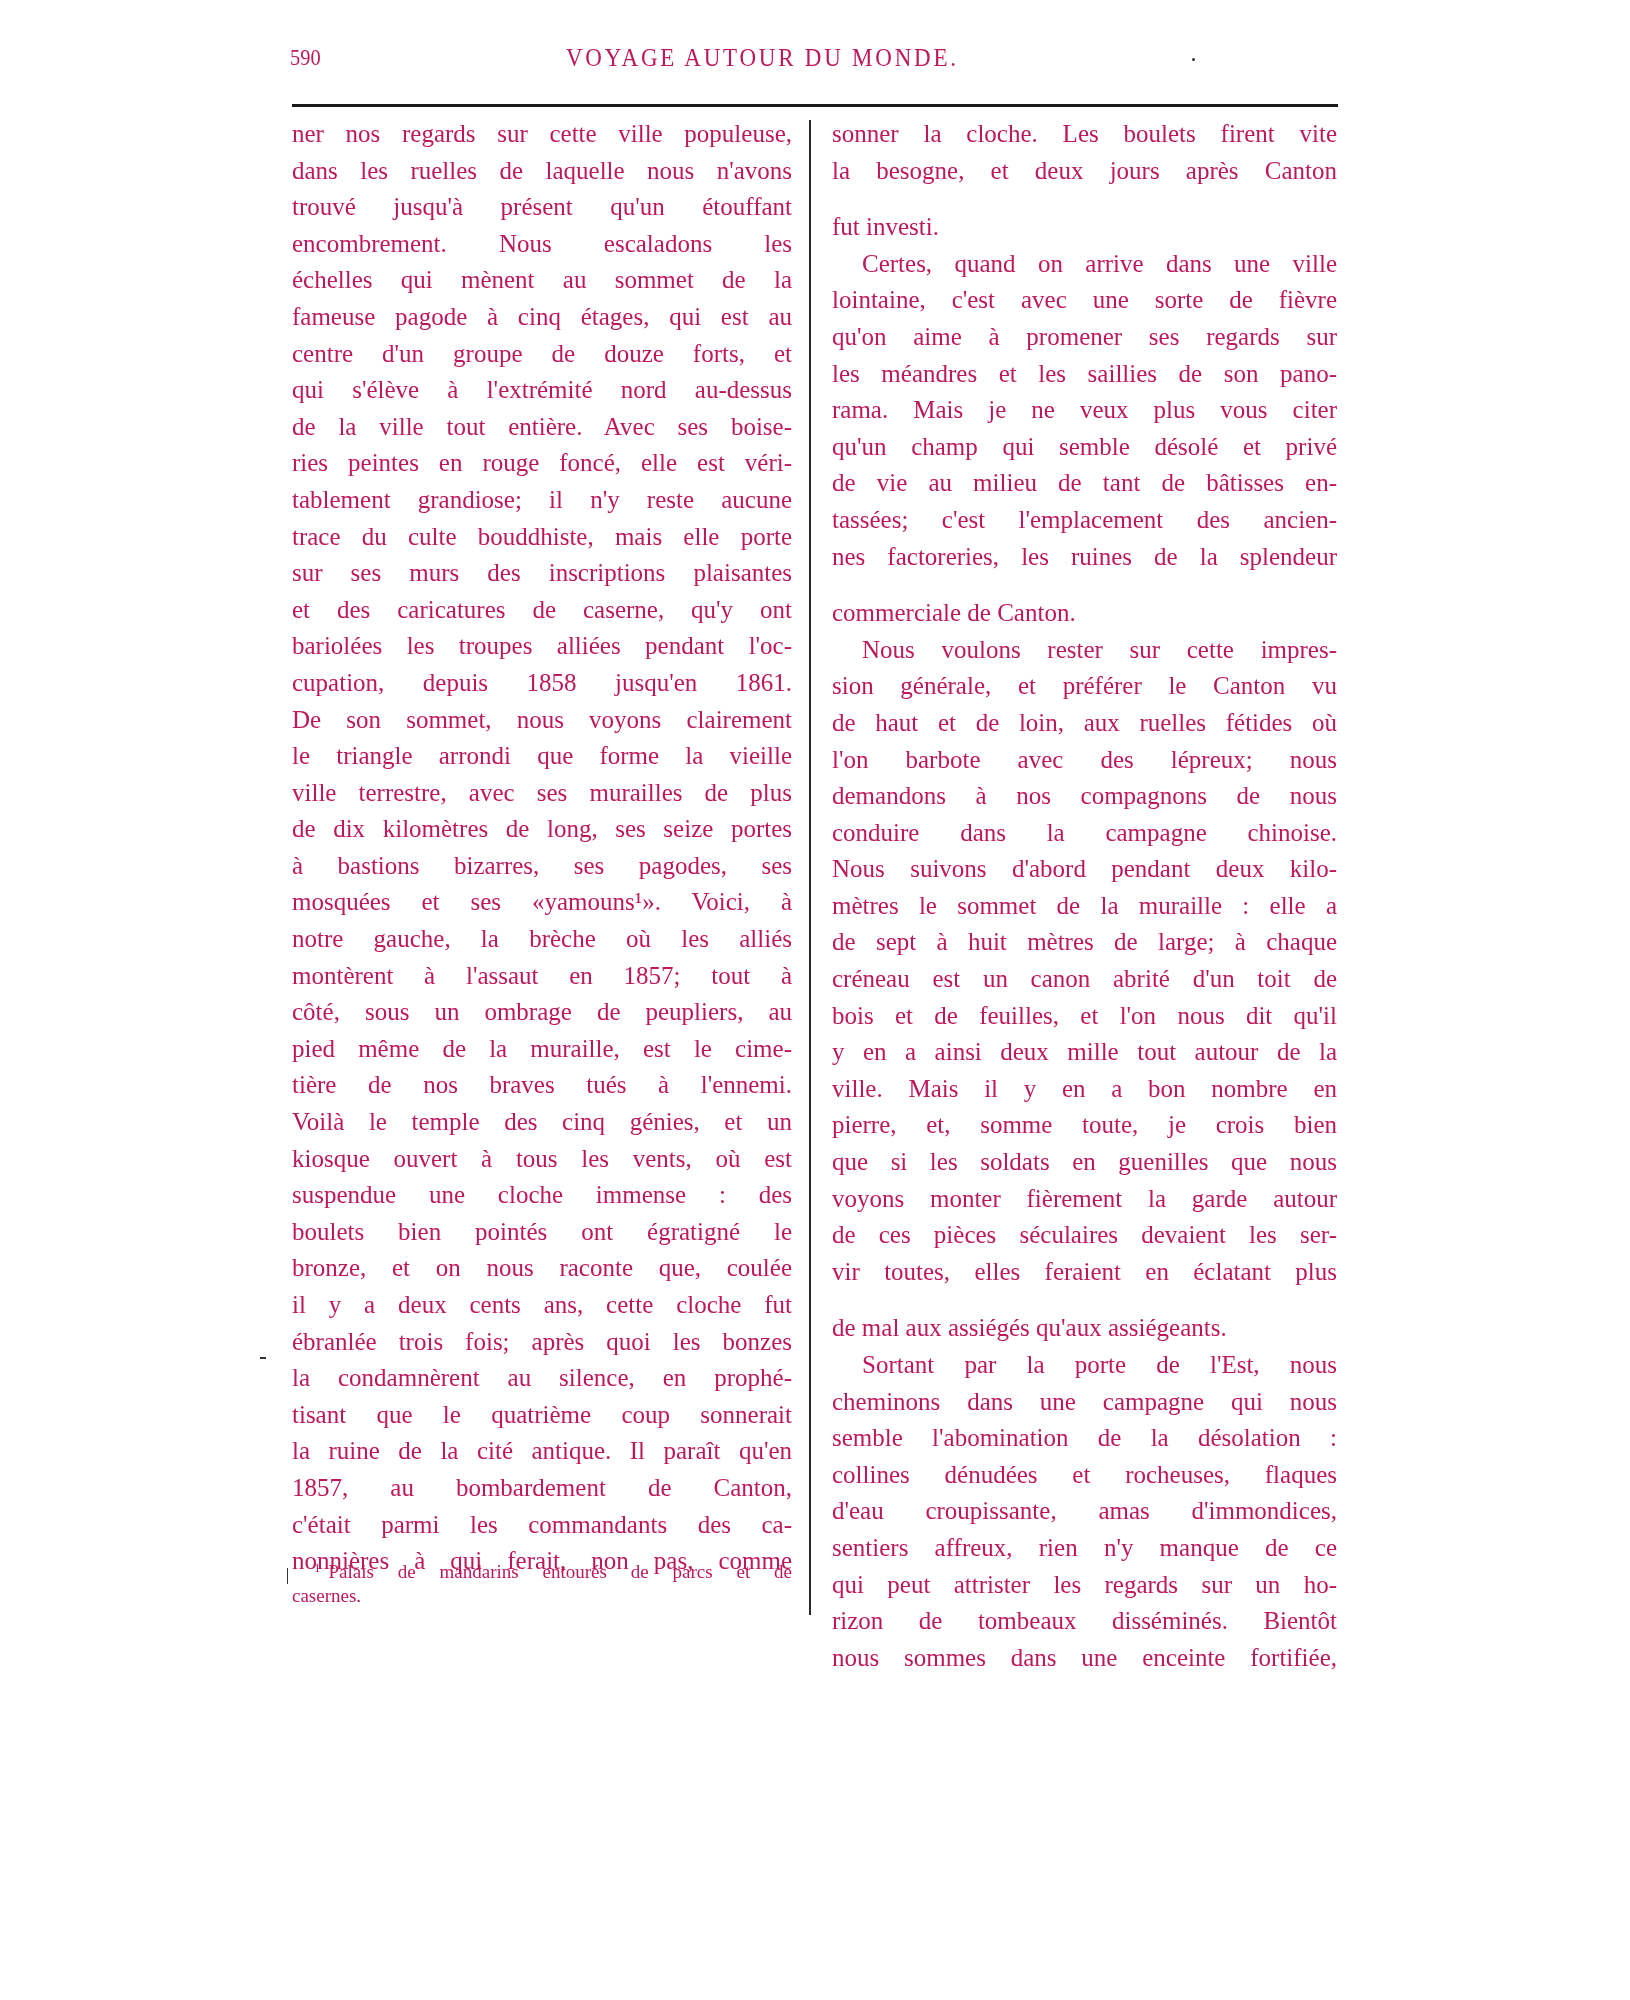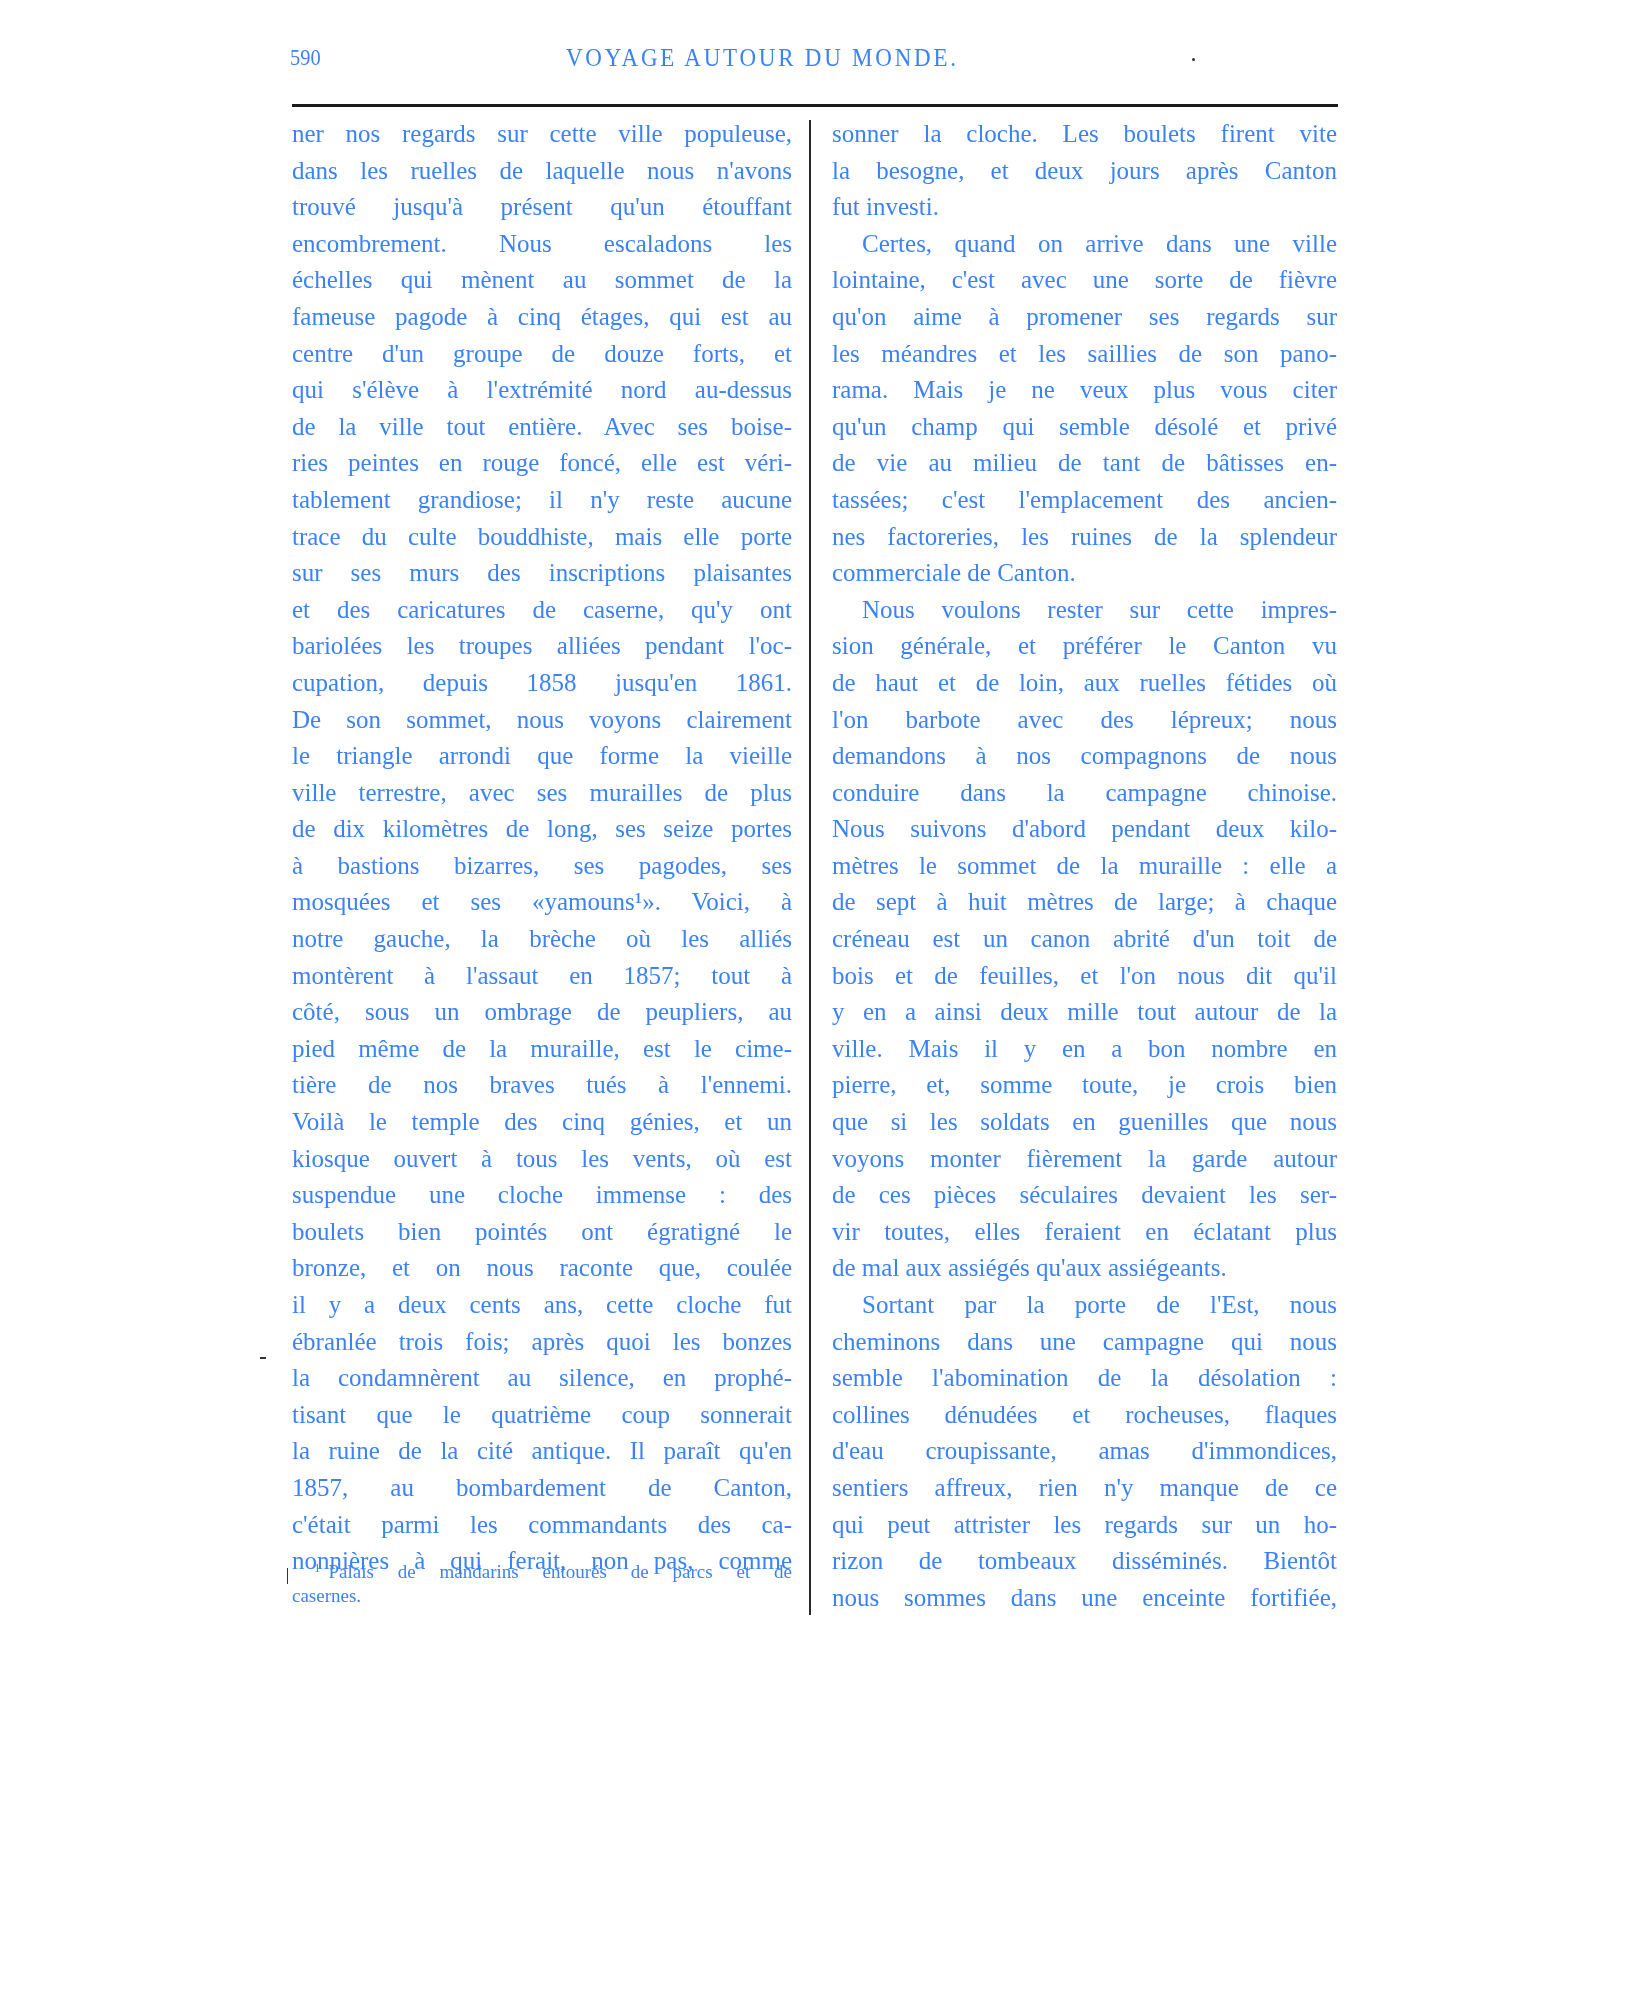--- a/index.html
+++ b/index.html
@@ -1,26 +1,26 @@
 <!DOCTYPE html>
 <html><head>
 <meta charset="utf-8">
 <style>
   html, body { margin: 0; padding: 0; background: #ffffff; }
   body { width: 1630px; height: 2000px; position: relative; overflow: hidden; }
-  .page { position: absolute; left: 0; top: 0; width: 1630px; height: 2000px; background: #fff; color: #3b82f6; font-family: "Liberation Serif", "DejaVu Serif", serif; }
+  .page { position: absolute; left: 0; top: 0; width: 1630px; height: 2000px; background: #fff; color: #be185d; font-family: "Liberation Serif", "DejaVu Serif", serif; }
   .hdr-num { position: absolute; left: 290px; top: 44px; font-size: 24px; letter-spacing: 0px; transform: scaleX(0.85); transform-origin: left top; }
   .hdr-title { position: absolute; left: 566px; top: 44px; font-size: 25px; letter-spacing: 3px; transform: scaleX(0.92); transform-origin: left top; white-space: nowrap; }
   .hdr-dot { position: absolute; left: 1192px; top: 58px; width: 3px; height: 3px; background: #333; border-radius: 50%; }
   .rule { position: absolute; left: 292px; top: 104px; width: 1046px; height: 3px; background: #1a1a1a; }
   .col { position: absolute; top: 116px; }
   .col-left { left: 292px; width: 500px; }
   .col-right { left: 832px; width: 505px; }
   .line { height: 36.6px; line-height: 36.6px; font-size: 25px; text-align: justify; text-align-last: justify; white-space: nowrap; overflow: visible; }
-  .line.last { text-align-last: left; }
+  .line.last { text-align-last: left; margin-top: 20px; }
   .line.indent { padding-left: 30px; }
   .divider { position: absolute; left: 809px; top: 120px; width: 2px; height: 1495px; background: #2a2a2a; }
   .footnote { position: absolute; left: 292px; top: 1556px; width: 500px; font-size: 19px; line-height: 24px; }
   .footnote .fl { text-align: justify; text-align-last: justify; white-space: nowrap; padding-left: 22px; }
   .footnote .fl2 { text-align-last: left; white-space: nowrap; }
   .fnmark { font-size: 13px; vertical-align: 6px; margin-right: 8px; }
   .margin-mark { position: absolute; background: #333; }
 </style>
 </head>
 <body>

